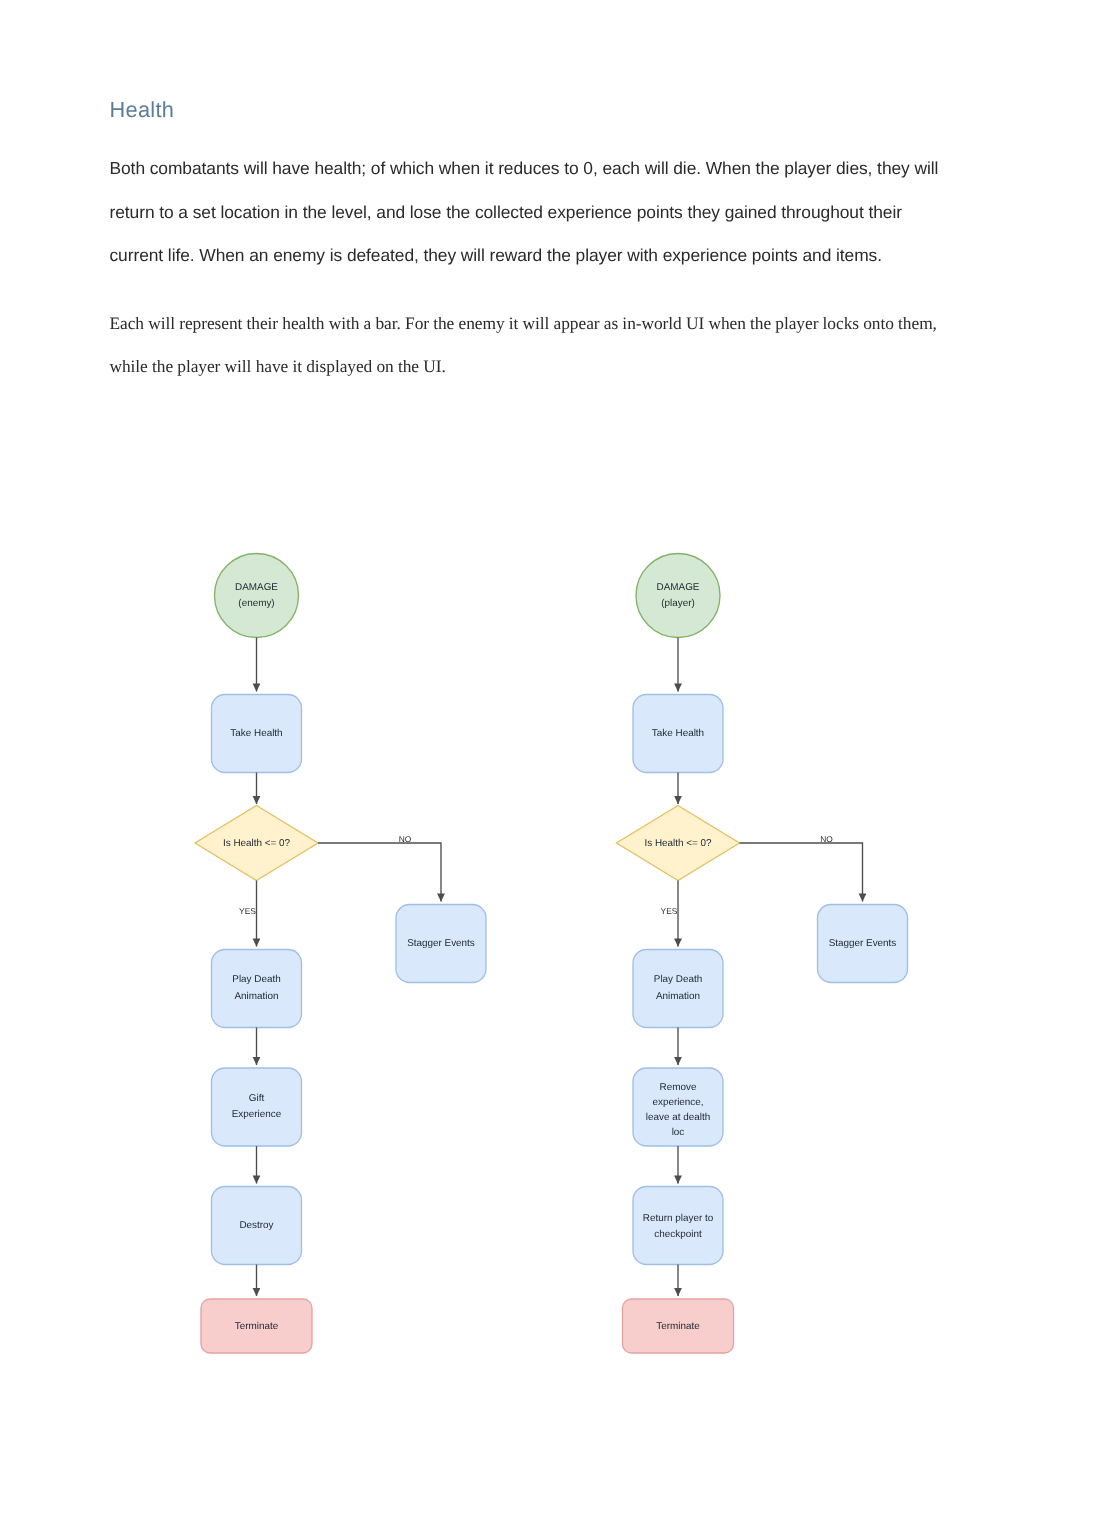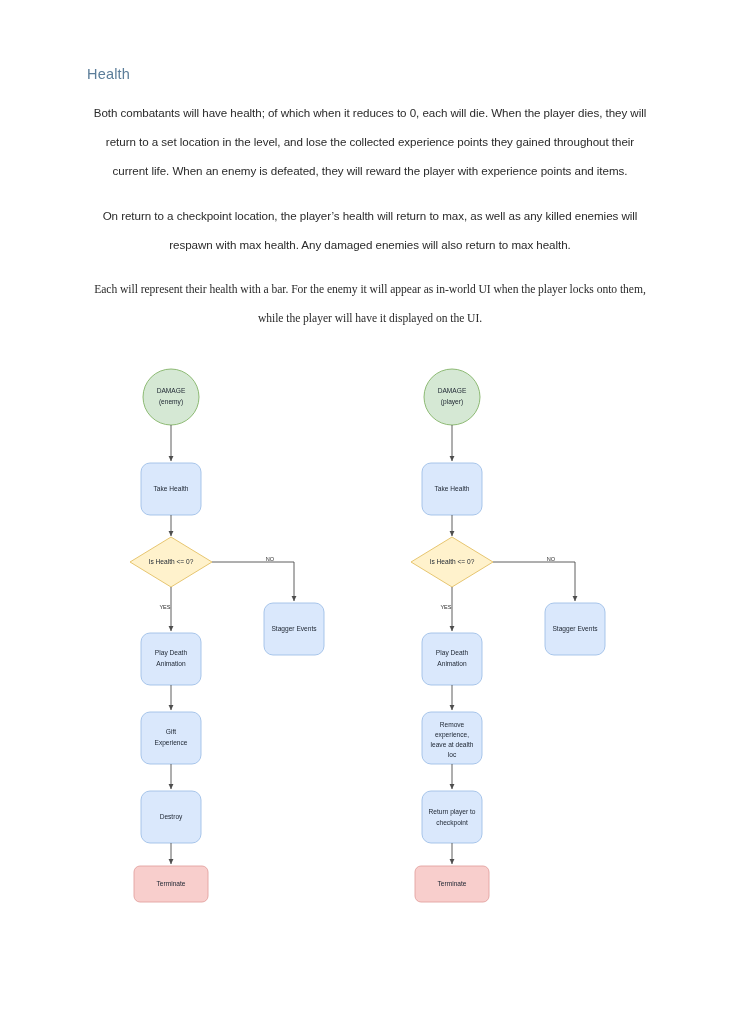--- a/index.html
+++ b/index.html
@@ -14,37 +14,37 @@
     font-family: "Liberation Sans", sans-serif;
     overflow: hidden;
   }
   .page {
     position: absolute;
     inset: 0;
     background: #ffffff;
   }
   .doc-body {
     position: absolute;
-    left: 87px;
+    left: 73px;
     top: 66px;
     width: 566px;
   }
   .heading {
     font-size: 14.5px;
     color: #5b7d99;
     letter-spacing: 0.2px;
     margin: 0 0 16px 0;
     font-weight: 400;
   }
   .para {
     font-size: 11.6px;
     color: #2a2a2a;
     line-height: 29px;
     margin: 0 0 16px 0;
-    text-align: center;
+    text-align: left;
     letter-spacing: -0.05px;
   }
   .para:last-child { margin-bottom: 0; font-family: Liberation Serif, serif; }
 
   .diagram-wrap {
     position: absolute;
     left: 0;
     top: 346px;
     width: 737px;
     height: 580px;
@@ -71,21 +71,20 @@
   .edge { stroke: #4d4d4d; stroke-width: 0.9; fill: none; }
 </style>
 </head>
 <body>
 
 <div class="page">
 
   <div class="doc-body">
     <h1 class="heading">Health</h1>
     <p class="para">Both combatants will have health; of which when it reduces to 0, each will die. When the player dies, they will return to a set location in the level, and lose the collected experience points they gained throughout their current life. When an enemy is defeated, they will reward the player with experience points and items.</p>
-    <p class="para">On return to a checkpoint location, the player’s health will return to max, as well as any killed enemies will respawn with max health. Any damaged enemies will also return to max health.</p>
     <p class="para">Each will represent their health with a bar. For the enemy it will appear as in-world UI when the player locks onto them, while the player will have it displayed on the UI.</p>
   </div>
 
   <div class="diagram-wrap">
     <svg class="flow" width="737" height="580" viewBox="0 0 737 580" xmlns="http://www.w3.org/2000/svg">
       <defs>
         <marker id="arrow" markerWidth="7" markerHeight="7" refX="5.4" refY="2.6" orient="auto" markerUnits="userSpaceOnUse">
           <path d="M0,0 L5.6,2.6 L0,5.2 z" fill="#4d4d4d"></path>
         </marker>
       </defs>

